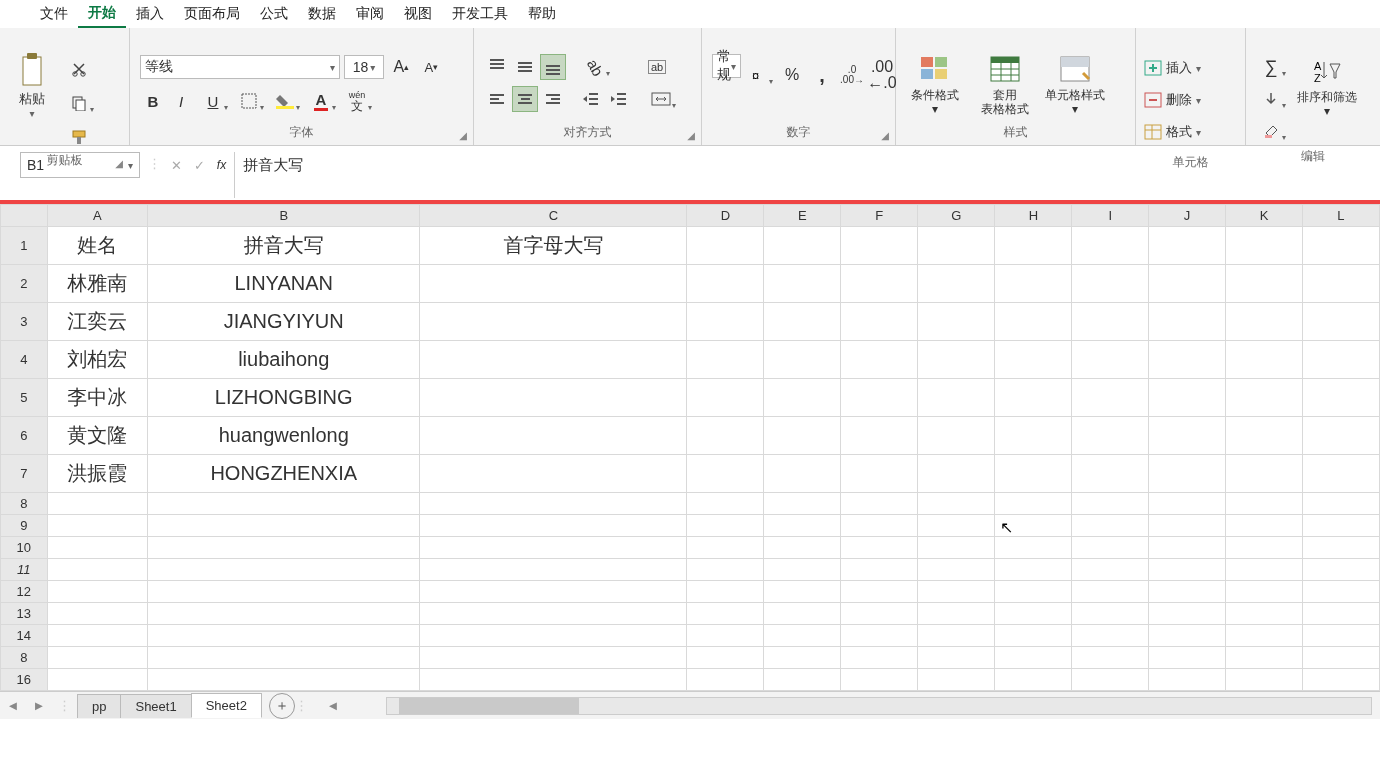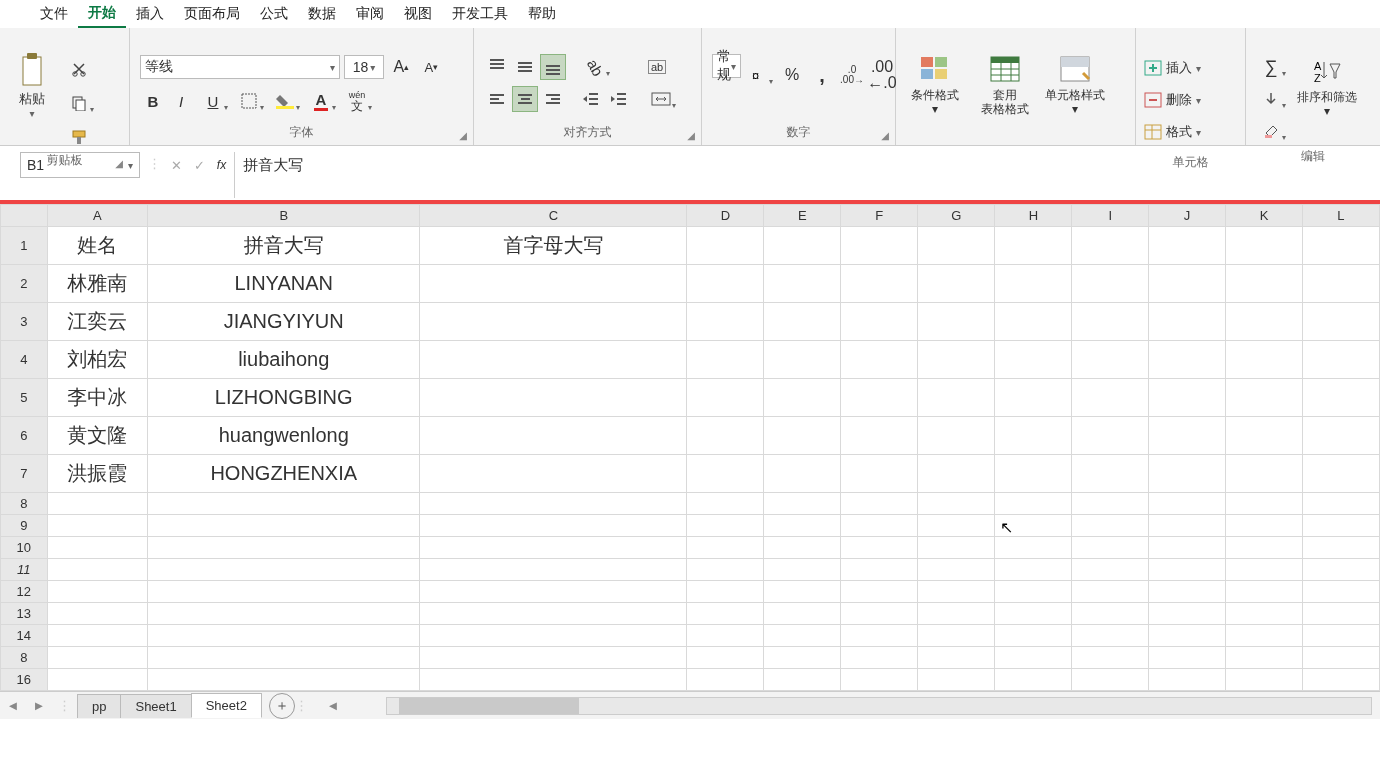--- a/index.html
+++ b/index.html
@@ -326,20 +326,21 @@
         <div class="bicon">
             <svg width="32" height="28">
               <rect x="2" y="2" width="28" height="24" fill="#fff" stroke="#888"></rect>
               <rect x="2" y="2" width="28" height="10" fill="#d0d6dd"></rect>
               <path d="M24 18 L30 24" stroke="#d29a3a" stroke-width="3"></path>
             </svg>
           </div>
         <div class="btxt"><span>单元格样式</span><br>▾</div>
       </div>
     </div>
+    <div class="label">样式</div>
   </div>
 
   <div class="rgroup" style="width:110px">
     <div class="tools" style="flex-direction:column;padding:2px 4px">
       <div class="cell-row">
         <span>
             <svg width="18" height="16">
               <rect x="1" y="1" width="16" height="14" fill="none" stroke="#3a8"></rect>
               <path d="M9 4v8M5 8h8" stroke="#3a8" stroke-width="2"></path>
             </svg>

